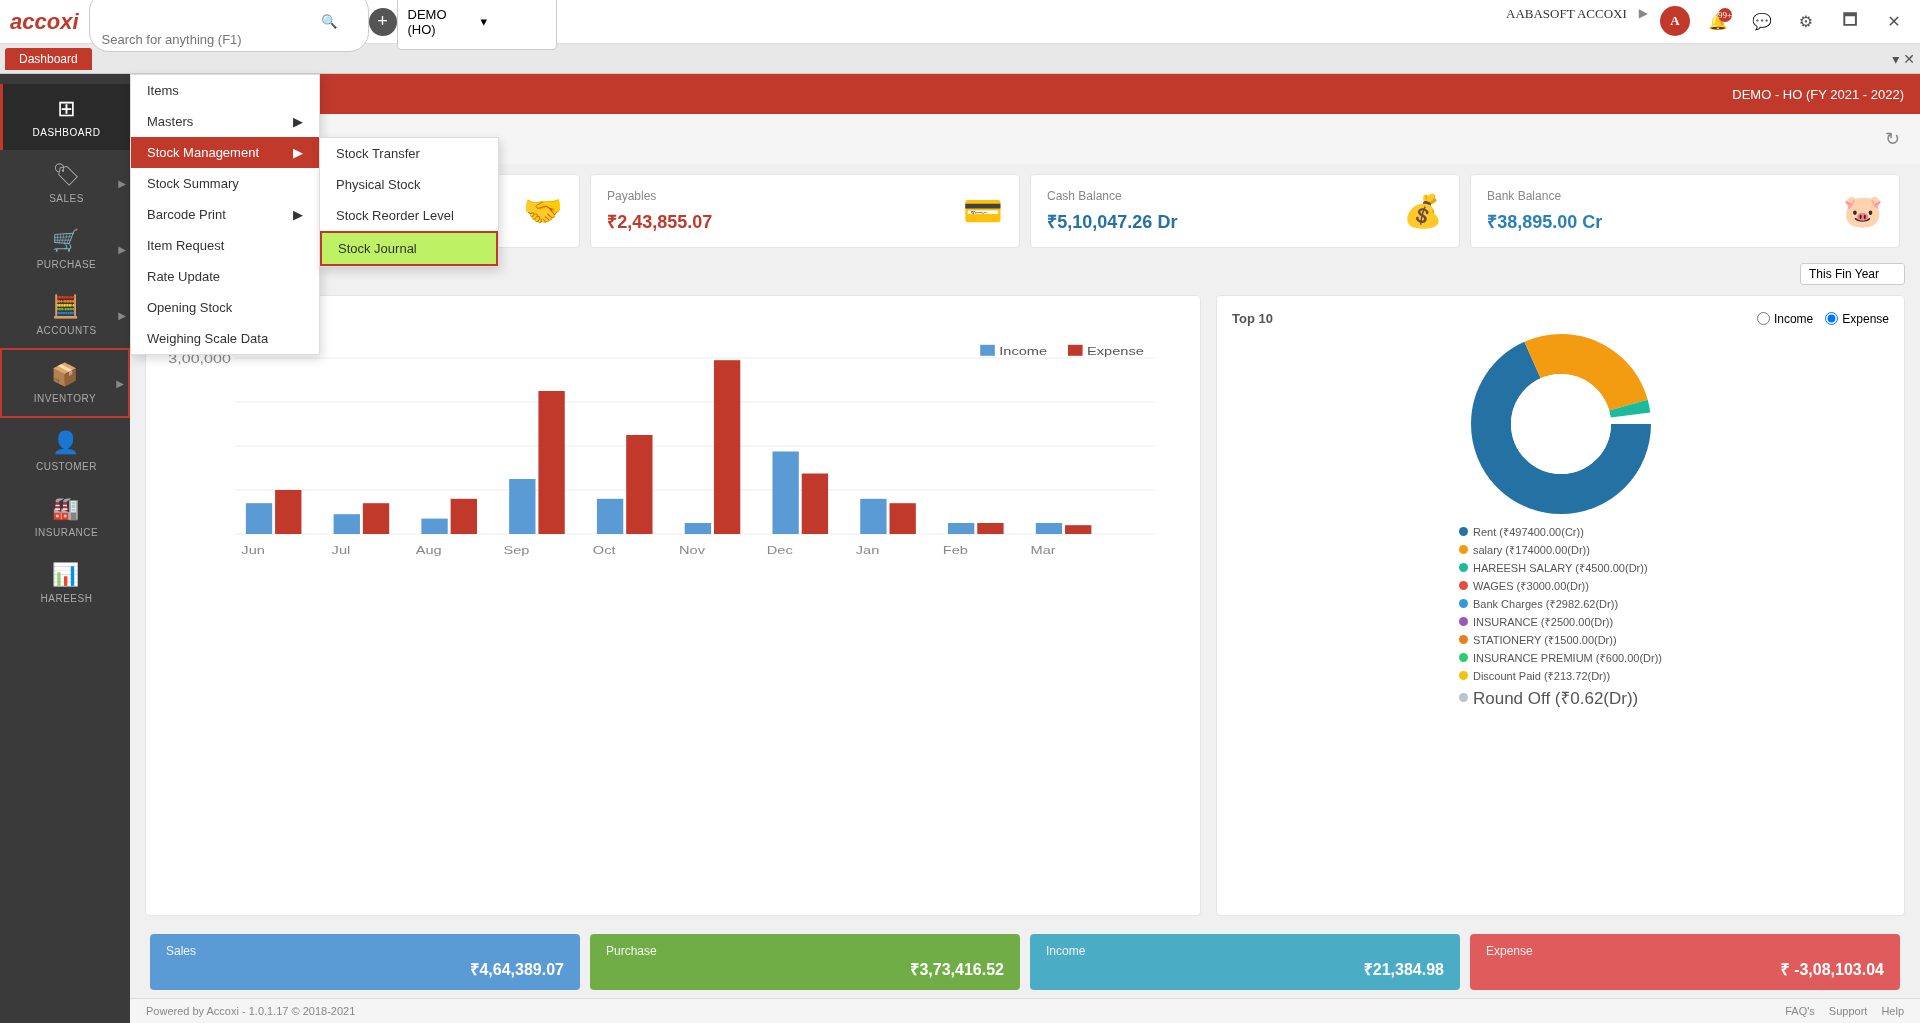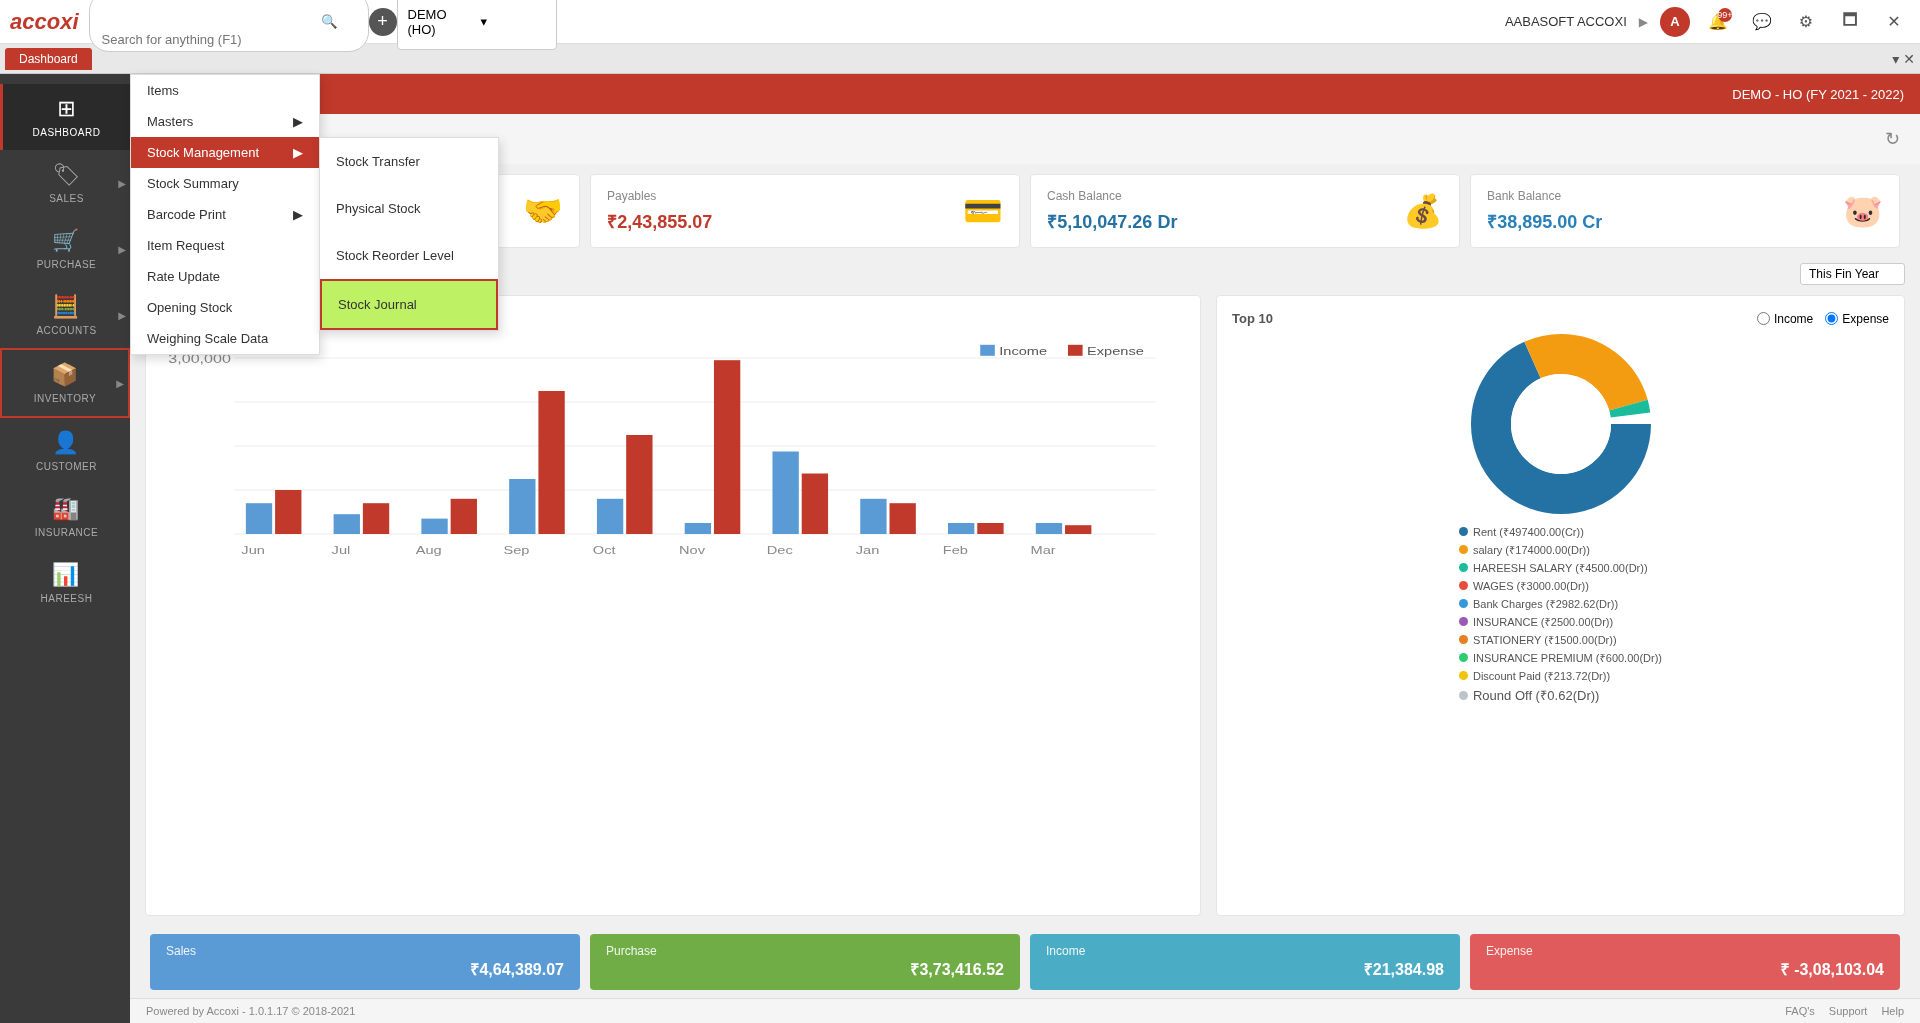--- a/index.html
+++ b/index.html
@@ -7,21 +7,21 @@
 
     
     .top-bar { display: flex; align-items: center; background: #fff; height: 44px; padding: 0 10px; border-bottom: 1px solid #ddd; }
     .logo { color: #c0392b; font-size: 22px; font-weight: bold; font-style: italic; margin-right: 10px; }
     .search-box { display: flex; align-items: center; border: 1px solid #ccc; border-radius: 20px; padding: 4px 12px; width: 280px; background: #fff; }
     .search-box input { border: none; outline: none; font-size: 13px; width: 220px; color: #999; margin-top: 36px; }
     .search-icon-btn { background: none; border: none; cursor: pointer; color: #666; }
     .add-btn { width: 28px; height: 28px; border-radius: 50%; background: #555; color: #fff; border: none; font-size: 18px; cursor: pointer; display: flex; align-items: center; justify-content: center; }
     .company-select { display: flex; align-items: center; border: 1px solid #ccc; border-radius: 4px; padding: 12px 10px; min-width: 160px; cursor: pointer; gap: 8px; background: #fff; }
     .company-select span { flex: 1; font-size: 13px; }
-    .top-right { margin-left: auto; display: flex; align-items: center; gap: 12px; }
+    .top-right { margin-left: auto; display: flex; align-items: flex-start; gap: 12px; font-family: Liberation Serif, serif; }
     .user-name { font-size: 13px; font-weight: 500; color: #333; }
     .user-avatar { width: 30px; height: 30px; border-radius: 50%; background: #c0392b; color: #fff; display: flex; align-items: center; justify-content: center; font-size: 13px; font-weight: bold; }
     .top-icon { width: 32px; height: 32px; display: flex; align-items: center; justify-content: center; cursor: pointer; color: #555; font-size: 16px; position: relative; }
     .badge { position: absolute; top: 2px; right: 2px; background: #c0392b; color: #fff; border-radius: 50%; width: 14px; height: 14px; font-size: 9px; display: flex; align-items: center; justify-content: center; }
 
     
     .tab-bar { display: flex; align-items: center; background: #e8e8e8; border-bottom: 1px solid #ccc; height: 30px; padding: 0 5px; }
     .tab { padding: 4px 14px; background: #c0392b; color: #fff; font-size: 12px; border-radius: 3px 3px 0 0; cursor: pointer; display: flex; align-items: center; gap: 6px; }
     .tab-controls { margin-left: auto; display: flex; gap: 4px; }
     .tab-ctrl { background: none; border: none; cursor: pointer; font-size: 14px; color: #555; }
@@ -83,21 +83,21 @@
     .stat-value { font-size: 16px; font-weight: 600; text-align: right; }
 
     
     .footer { background: #f5f5f5; border-top: 1px solid #ddd; padding: 6px 16px; display: flex; justify-content: space-between; align-items: center; font-size: 11px; color: #888; }
     .footer-right { display: flex; gap: 14px; }
     .footer-link { color: #888; cursor: pointer; text-decoration: none; }
     .dropdown-menu { position: absolute; background: #fff; border: 1px solid #ddd; box-shadow: 2px 4px 10px rgba(0,0,0,0.15); min-width: 190px; z-index: 200; pointer-events: all; }
     .menu-item { padding: 8px 16px; font-size: 13px; color: #333; cursor: pointer; display: flex; align-items: center; justify-content: space-between; white-space: nowrap; }
     .menu-item.active { background: #c0392b; color: #fff; }
     .submenu { position: absolute; left: 100%; top: 0; background: #fff; border: 1px solid #ddd; box-shadow: 2px 4px 10px rgba(0,0,0,0.15); min-width: 180px; z-index: 300; }
-    .submenu-item { padding: 16px 16px; font-size: 13px; color: #333; cursor: pointer; white-space: nowrap; }
+    .submenu-item { padding: 8px 16px; font-size: 13px; color: #333; cursor: pointer; white-space: nowrap; }
     .submenu-item.highlighted { border: 2px solid #c0392b; background: #bef264; }
 
     
     .bar-chart { width: 100%; height: 220px; }
 
     
     .fin-year-row { display: flex; justify-content: flex-end; padding: 5px 15px 0; }
     .fin-year-select { border: 1px solid #ccc; border-radius: 3px; padding: 3px 24px 3px 8px; font-size: 12px; appearance: none; background: #fff; cursor: pointer; }
 
     
@@ -359,21 +359,21 @@
               <div class="legend-item">
                 <span class="legend-dot" style="background:#2ecc71"></span>
                 <span style="font-size:11px;color:#555;">INSURANCE PREMIUM (₹600.00(Dr))</span>
               </div>
               <div class="legend-item">
                 <span class="legend-dot" style="background:#f1c40f"></span>
                 <span style="font-size:11px;color:#555;">Discount Paid (₹213.72(Dr))</span>
               </div>
               <div class="legend-item">
                 <span class="legend-dot" style="background:#bdc3c7"></span>
-                <span style="font-size:13px;color:#555;">Round Off (₹0.62(Dr))</span>
+                <span style="font-size:17px;color:#555;">Round Off (₹0.62(Dr))</span>
               </div>
             </div>
         </div>
       </div>
     </div>
 
     <div class="stats-row">
       <div class="stat-card blue-bg">
         <div class="stat-label">Sales</div>
         <div class="stat-value">₹4,64,389.07</div>

